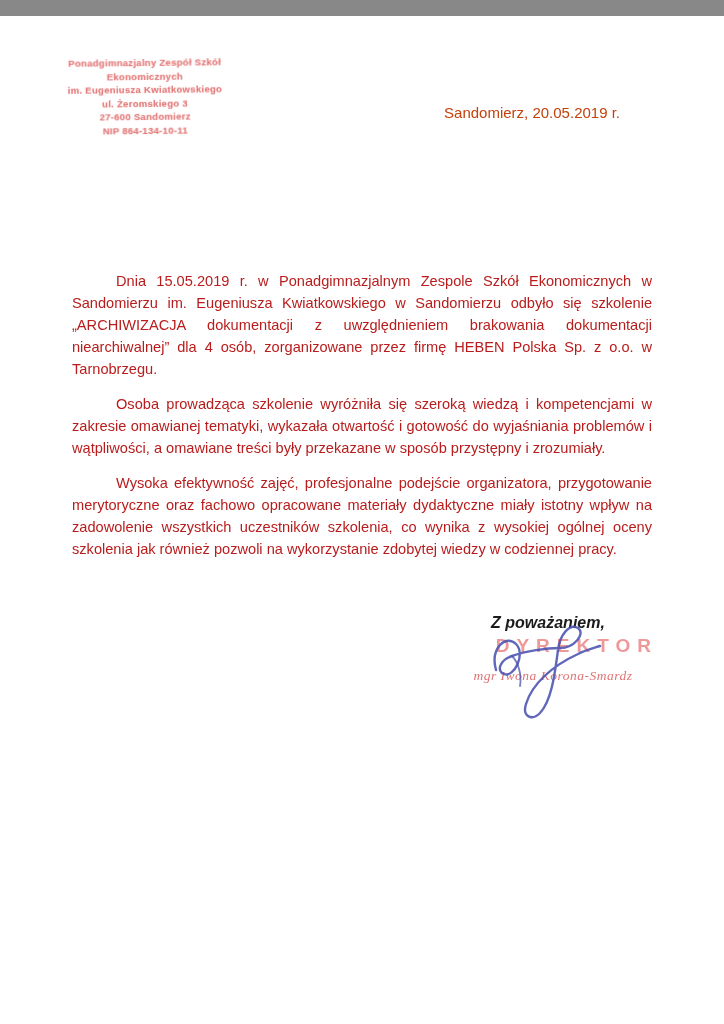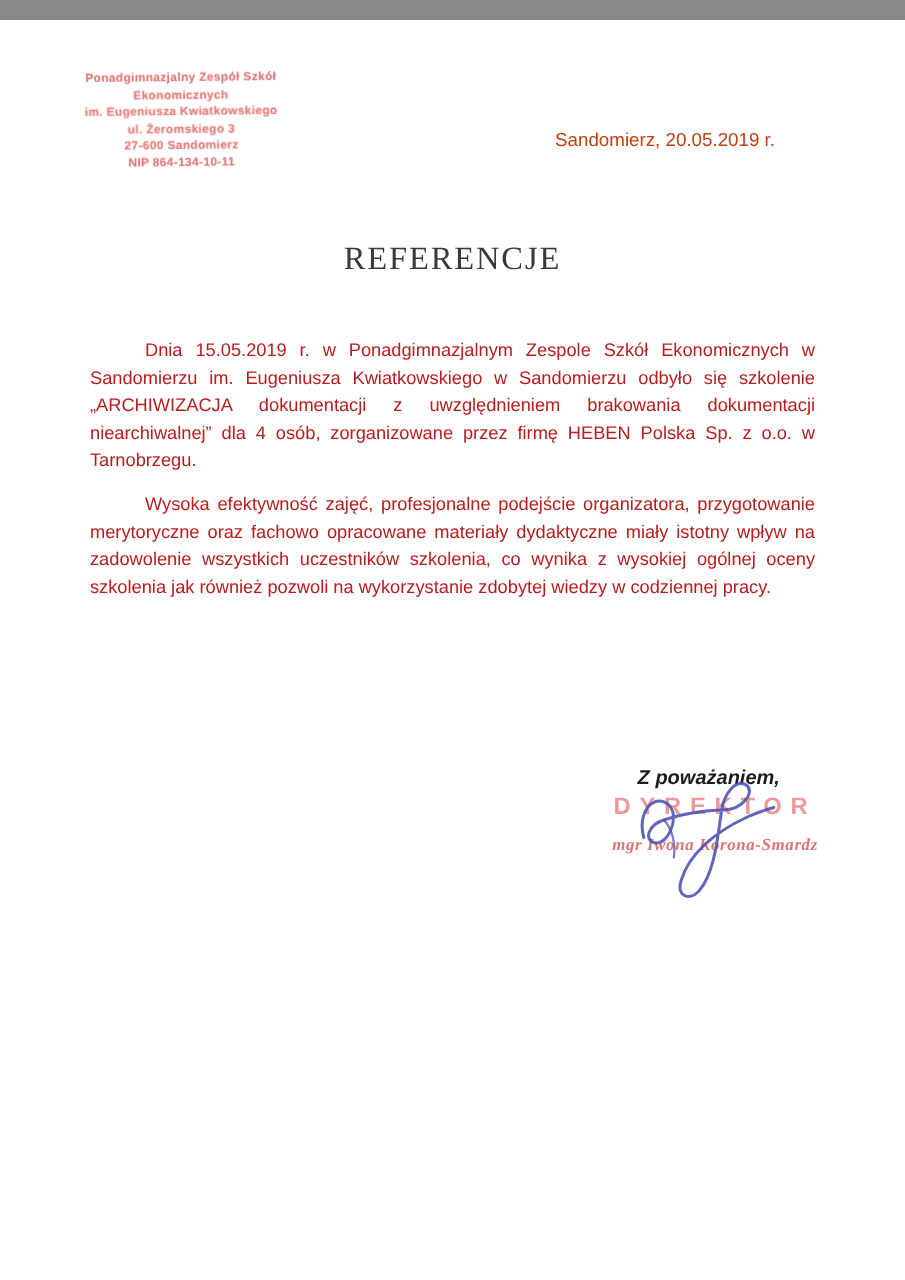--- a/index.html
+++ b/index.html
@@ -71,45 +71,46 @@
   }
   .letter-body p {
     text-indent: 44px;
     margin-bottom: 13px;
   }
 
   
   .closing {
     position: absolute;
     top: 598px;
-    left: 467px;
+    left: 448px;
     width: 210px;
     text-align: center;
   }
   .valediction {
     font-size: 16px;
     font-weight: bold;
     font-style: italic;
     color: #1b1b1b;
     padding-right: 10px;
   }
   .signer-title {
     margin-top: 3px;
     font-size: 19px;
     font-weight: bold;
     letter-spacing: 7px;
     color: rgba(233, 112, 112, 0.72);
     filter: blur(0.3px);
+    text-align: right;
   }
   .signer-name {
     margin-top: 11px;
     font-family: "Liberation Serif", serif;
     font-style: italic;
     font-size: 13.5px;
-    font-weight: bold;
+    font-weight: normal;
     letter-spacing: 0.5px;
     color: rgba(216, 90, 90, 0.85);
     filter: blur(0.25px);
   }
   .signature-svg {
     position: absolute;
     left: 18px;
     top: 8px;
     pointer-events: none;
   }
@@ -122,24 +123,24 @@
   <div class="sender-stamp">
     <div>Ponadgimnazjalny Zespół Szkół Ekonomicznych</div>
     <div>im. Eugeniusza Kwiatkowskiego</div>
     <div>ul. Żeromskiego 3</div>
     <div>27-600 Sandomierz</div>
     <div>NIP 864-134-10-11</div>
   </div>
 
   <div class="dateline">Sandomierz, 20.05.2019 r.</div>
 
-  <h1 class="doc-title">REFERENCJE</h1>
 
   <div class="letter-body">
     <p>Dnia 15.05.2019 r. w Ponadgimnazjalnym Zespole Szkół Ekonomicznych w Sandomierzu im. Eugeniusza Kwiatkowskiego w Sandomierzu odbyło się szkolenie „ARCHIWIZACJA dokumentacji z uwzględnieniem brakowania dokumentacji niearchiwalnej” dla 4 osób, zorganizowane przez firmę HEBEN Polska Sp. z o.o. w Tarnobrzegu.</p>
+    <p>Osoba prowadząca szkolenie wyróżniła się szeroką wiedzą i kompetencjami w zakresie omawianej tematyki, wykazała otwartość i gotowość do wyjaśniania problemów i wątpliwości, a omawiane treści były przekazane w sposób przystępny i zrozumiały.</p>
     <p>Wysoka efektywność zajęć, profesjonalne podejście organizatora, przygotowanie merytoryczne oraz fachowo opracowane materiały dydaktyczne miały istotny wpływ na zadowolenie wszystkich uczestników szkolenia, co wynika z wysokiej ogólnej oceny szkolenia jak również pozwoli na wykorzystanie zdobytej wiedzy w codziennej pracy.</p>
   </div>
 
   <div class="closing">
     <div class="valediction">Z poważaniem,</div>
     <div class="signer-title">DYREKTOR</div>
     <div class="signer-name">mgr Iwona Korona-Smardz</div>
 
     <svg class="signature-svg" width="180" height="100" viewBox="0 0 180 100" fill="none">
       <path d="M30,48 C24,26 40,12 50,22 C60,32 48,56 38,52 C30,49 34,38 46,34 C60,29 80,26 94,26

